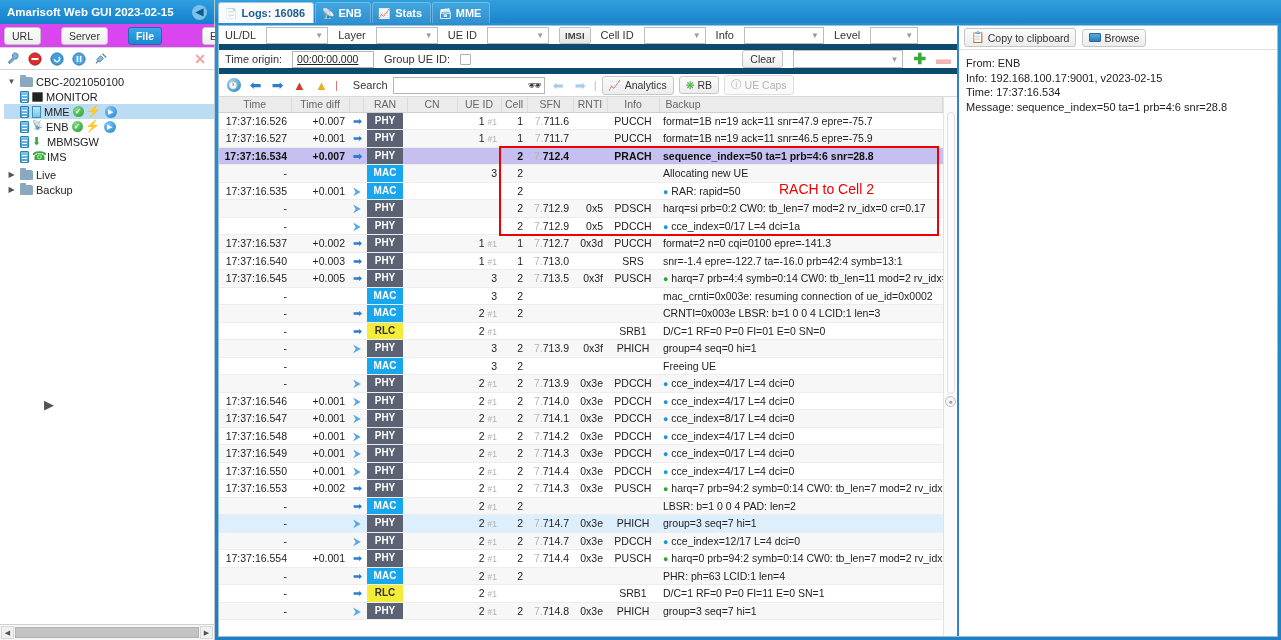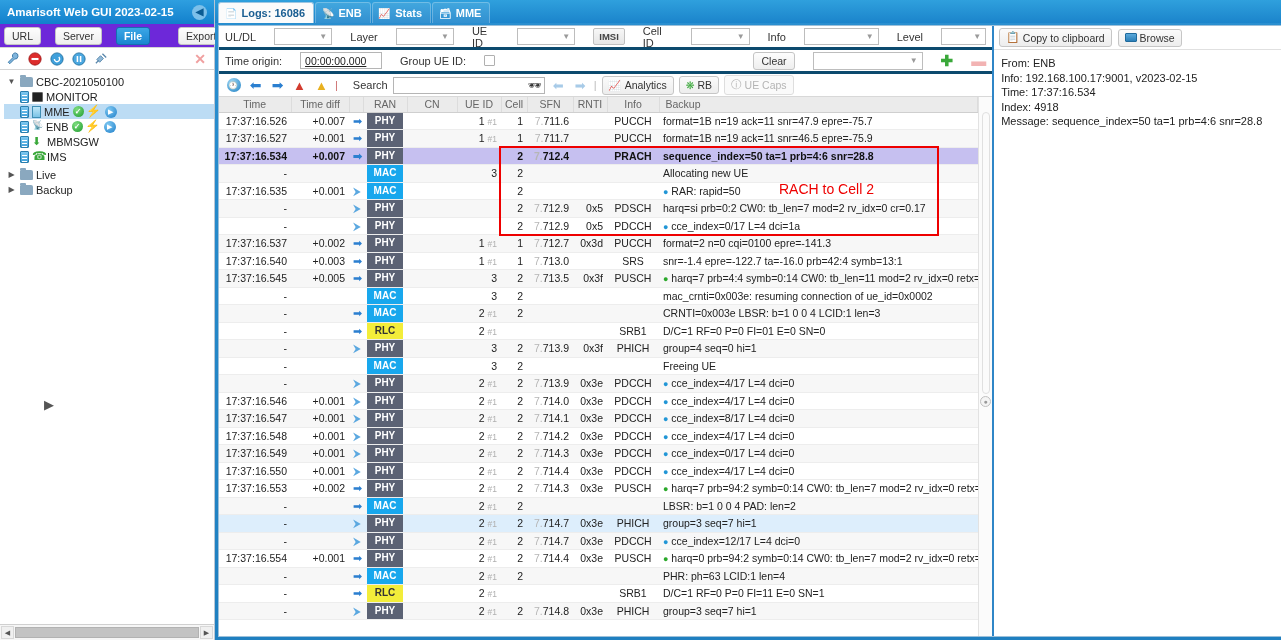--- a/index.html
+++ b/index.html
@@ -29,23 +29,23 @@
     justify-content: space-between;
   }
   .lp-title .collapse {
     width: 15px; height: 15px; border-radius: 50%;
     background: #7cc0ea; color: #0a5b93;
     display: flex; align-items: center; justify-content: center;
     font-size: 10px; line-height: 1;
   }
   .lp-btnrow {
     height: 24px; display: flex; align-items: center;
-    padding: 2px 4px; gap: 14px;
+    padding: 2px 4px; gap: 20px;
     border-bottom: 1px solid #d4d4d4;
-    background: #6d28d9;
+    background: #d946ef;
   }
   .btn {
     background: linear-gradient(#fdfdfd,#eeeeee);
     border: 1px solid #c4c4c4; border-radius: 3px;
     font-size: 10.5px; color: #333; padding: 2px 7px;
     line-height: 12px; white-space: nowrap;
   }
   .btn.active {
     background: linear-gradient(#3ba7e6,#1a86d0);
     border-color: #1570b0; color: #fff; font-weight: bold;
@@ -147,23 +147,23 @@
 
   #content {
     flex: 1; display: flex; margin: 2px 3px 3px 3px;
     background: #fff; border: 1px solid #9cc0da;
     overflow: hidden;
   }
 
   
   #logpane { flex: 1; display: flex; flex-direction: column; min-width: 0; background: #fff; }
   .filtrow {
-    display: flex; align-items: center; gap: 18px;
+    display: flex; align-items: center; gap: 10px;
     height: 24px; padding: 2px 6px;
-    border-bottom: 3px solid #0c4a6e;
+    border-bottom: 6px solid #0c4a6e;
     font-size: 11px; color: #333;
   }
   .fl { color: #333; }
   .sel-box {
     width: 62px; height: 17px; border: 1px solid #bdbdbd; background: #fff;
     display: flex; align-items: center; justify-content: flex-end;
     padding-right: 4px; color: #999; font-size: 8px;
   }
   .sel-box.wide { width: 80px; }
   .sel-box .car { font-size: 8px; color: #9a9a9a; }
@@ -996,20 +996,19 @@
           </span>
           <span class="minibtn">
             <span class="browseico"></span>
             <span>Browse</span>
           </span>
         </div>
         <div class="det-body">
           <div>From: ENB</div>
           <div>Info: 192.168.100.17:9001, v2023-02-15</div>
           <div>Time: 17:37:16.534</div>
-          <div>Index: 4918</div>
           <div>Message: sequence_index=50 ta=1 prb=4:6 snr=28.8</div>
         </div>
       </div>
 
     </div>
   </div>
 </div>
 
 </body></html>

